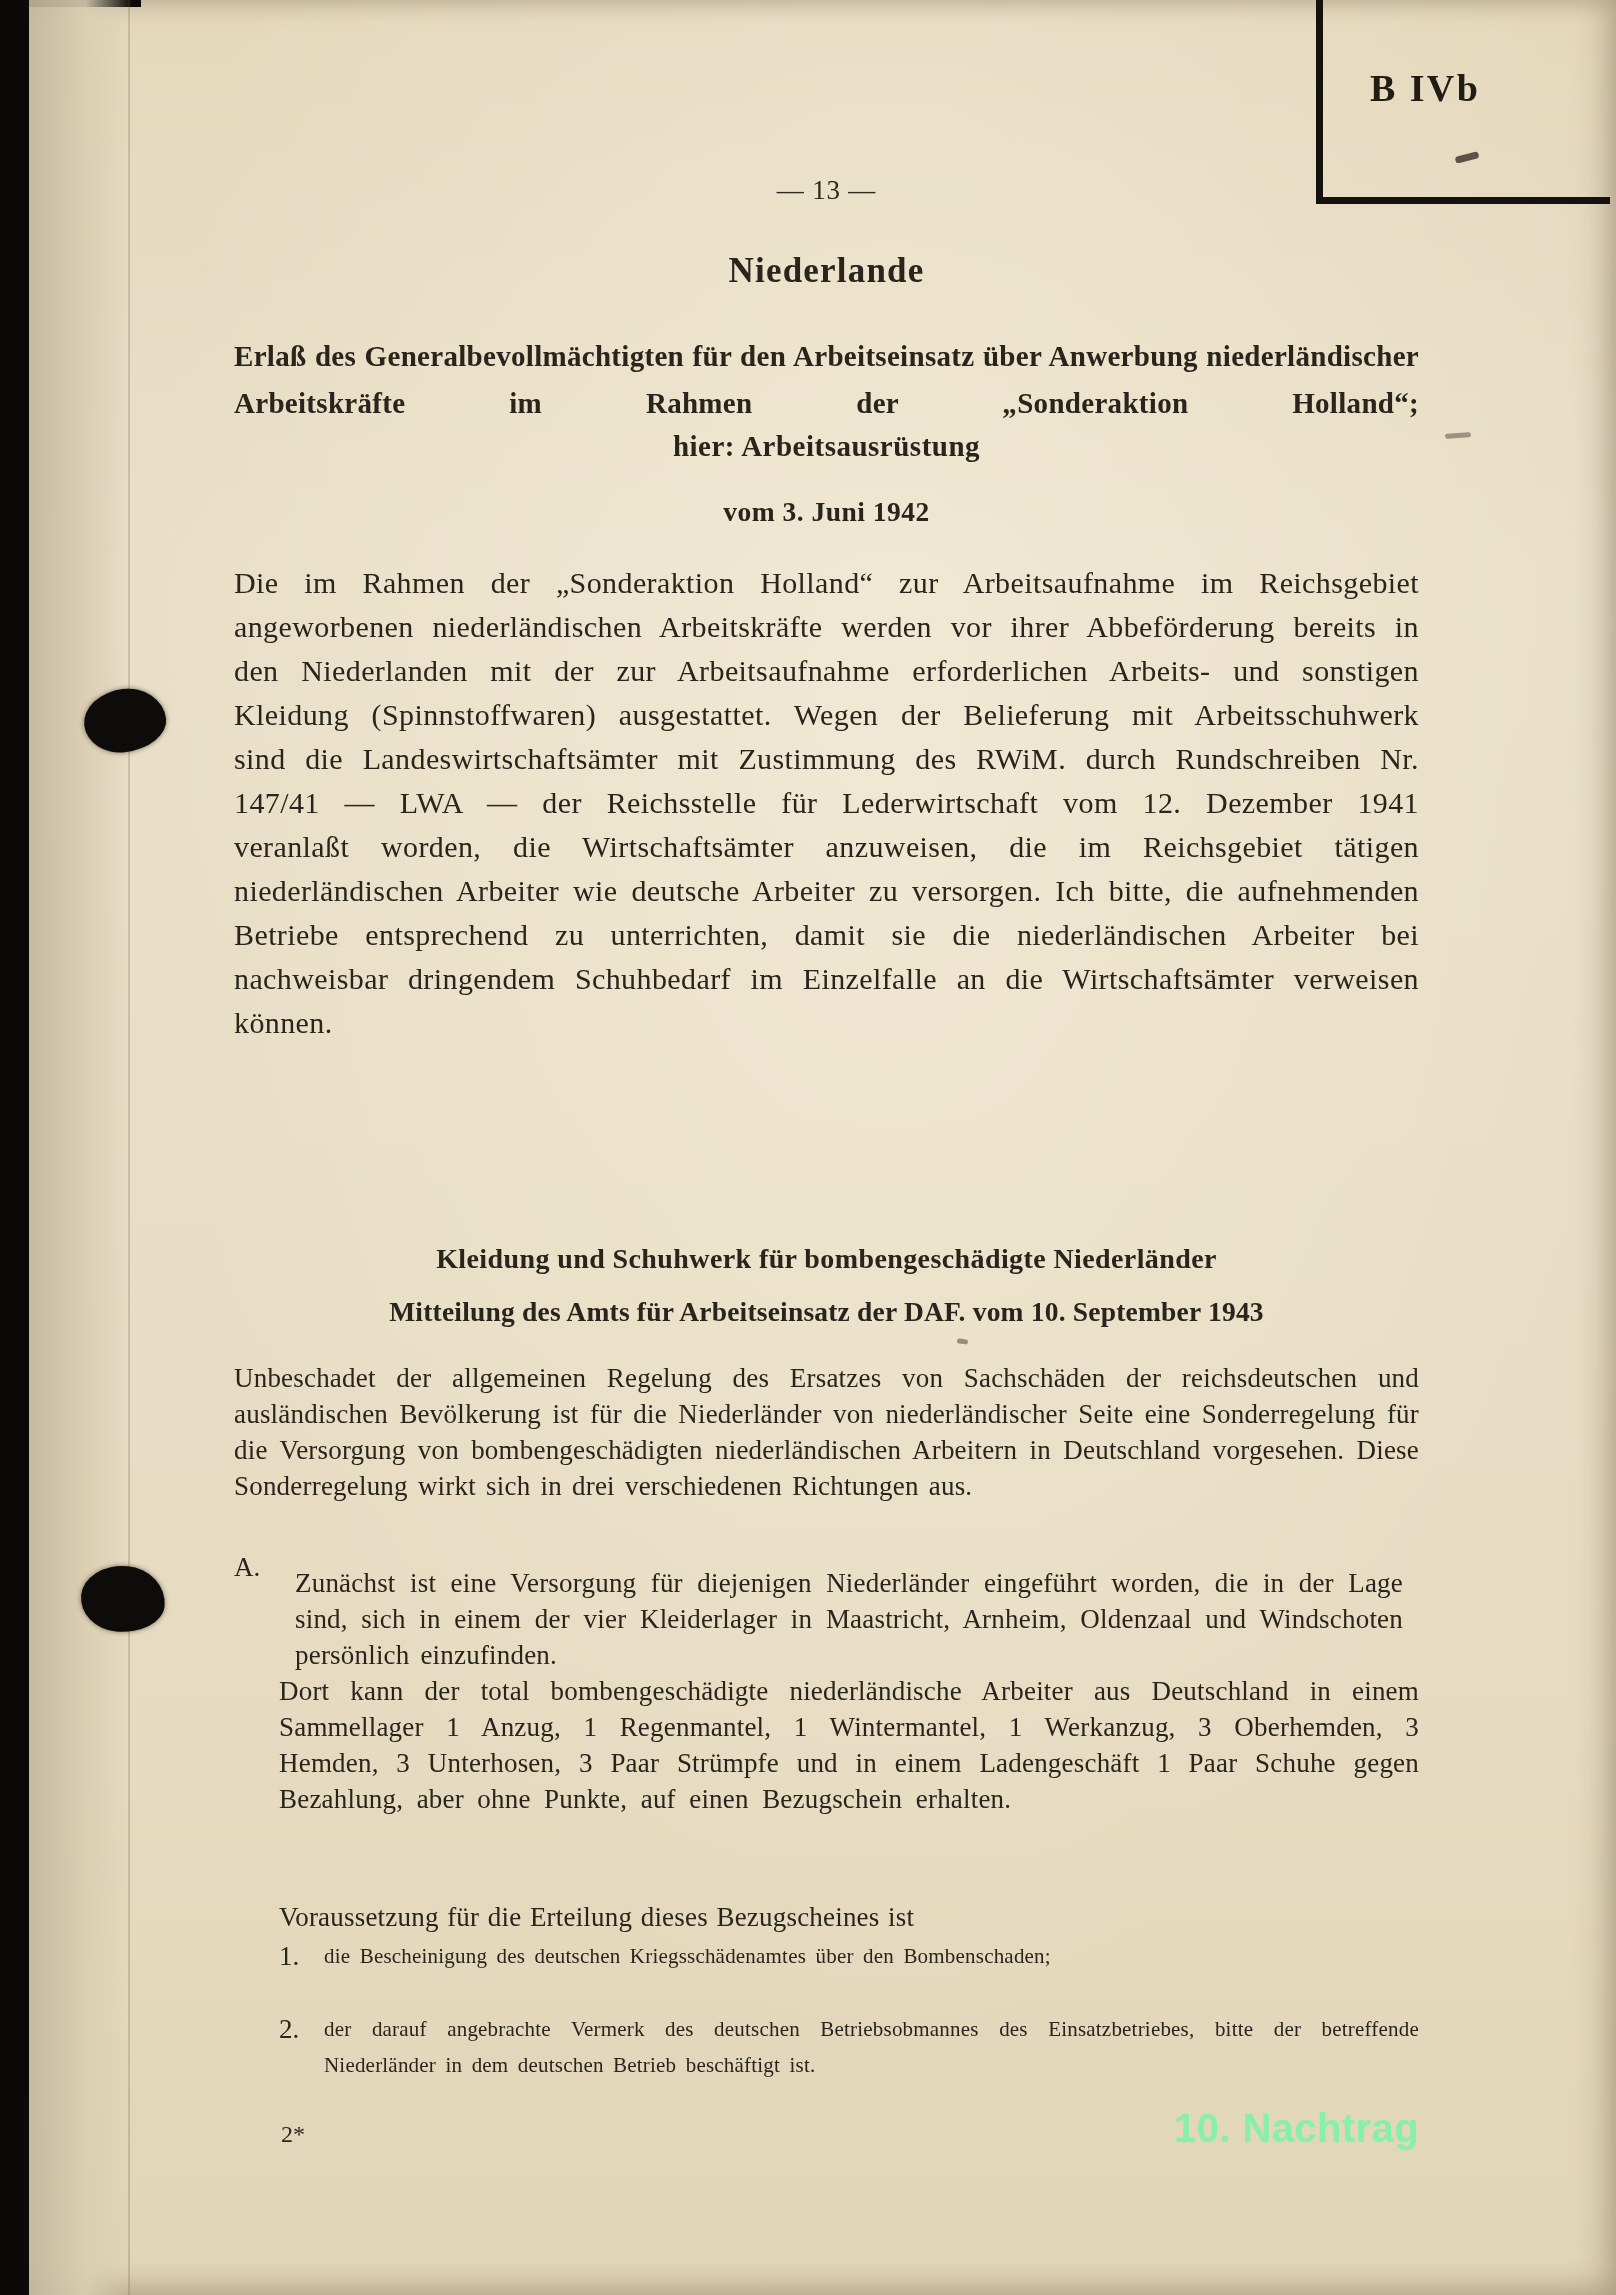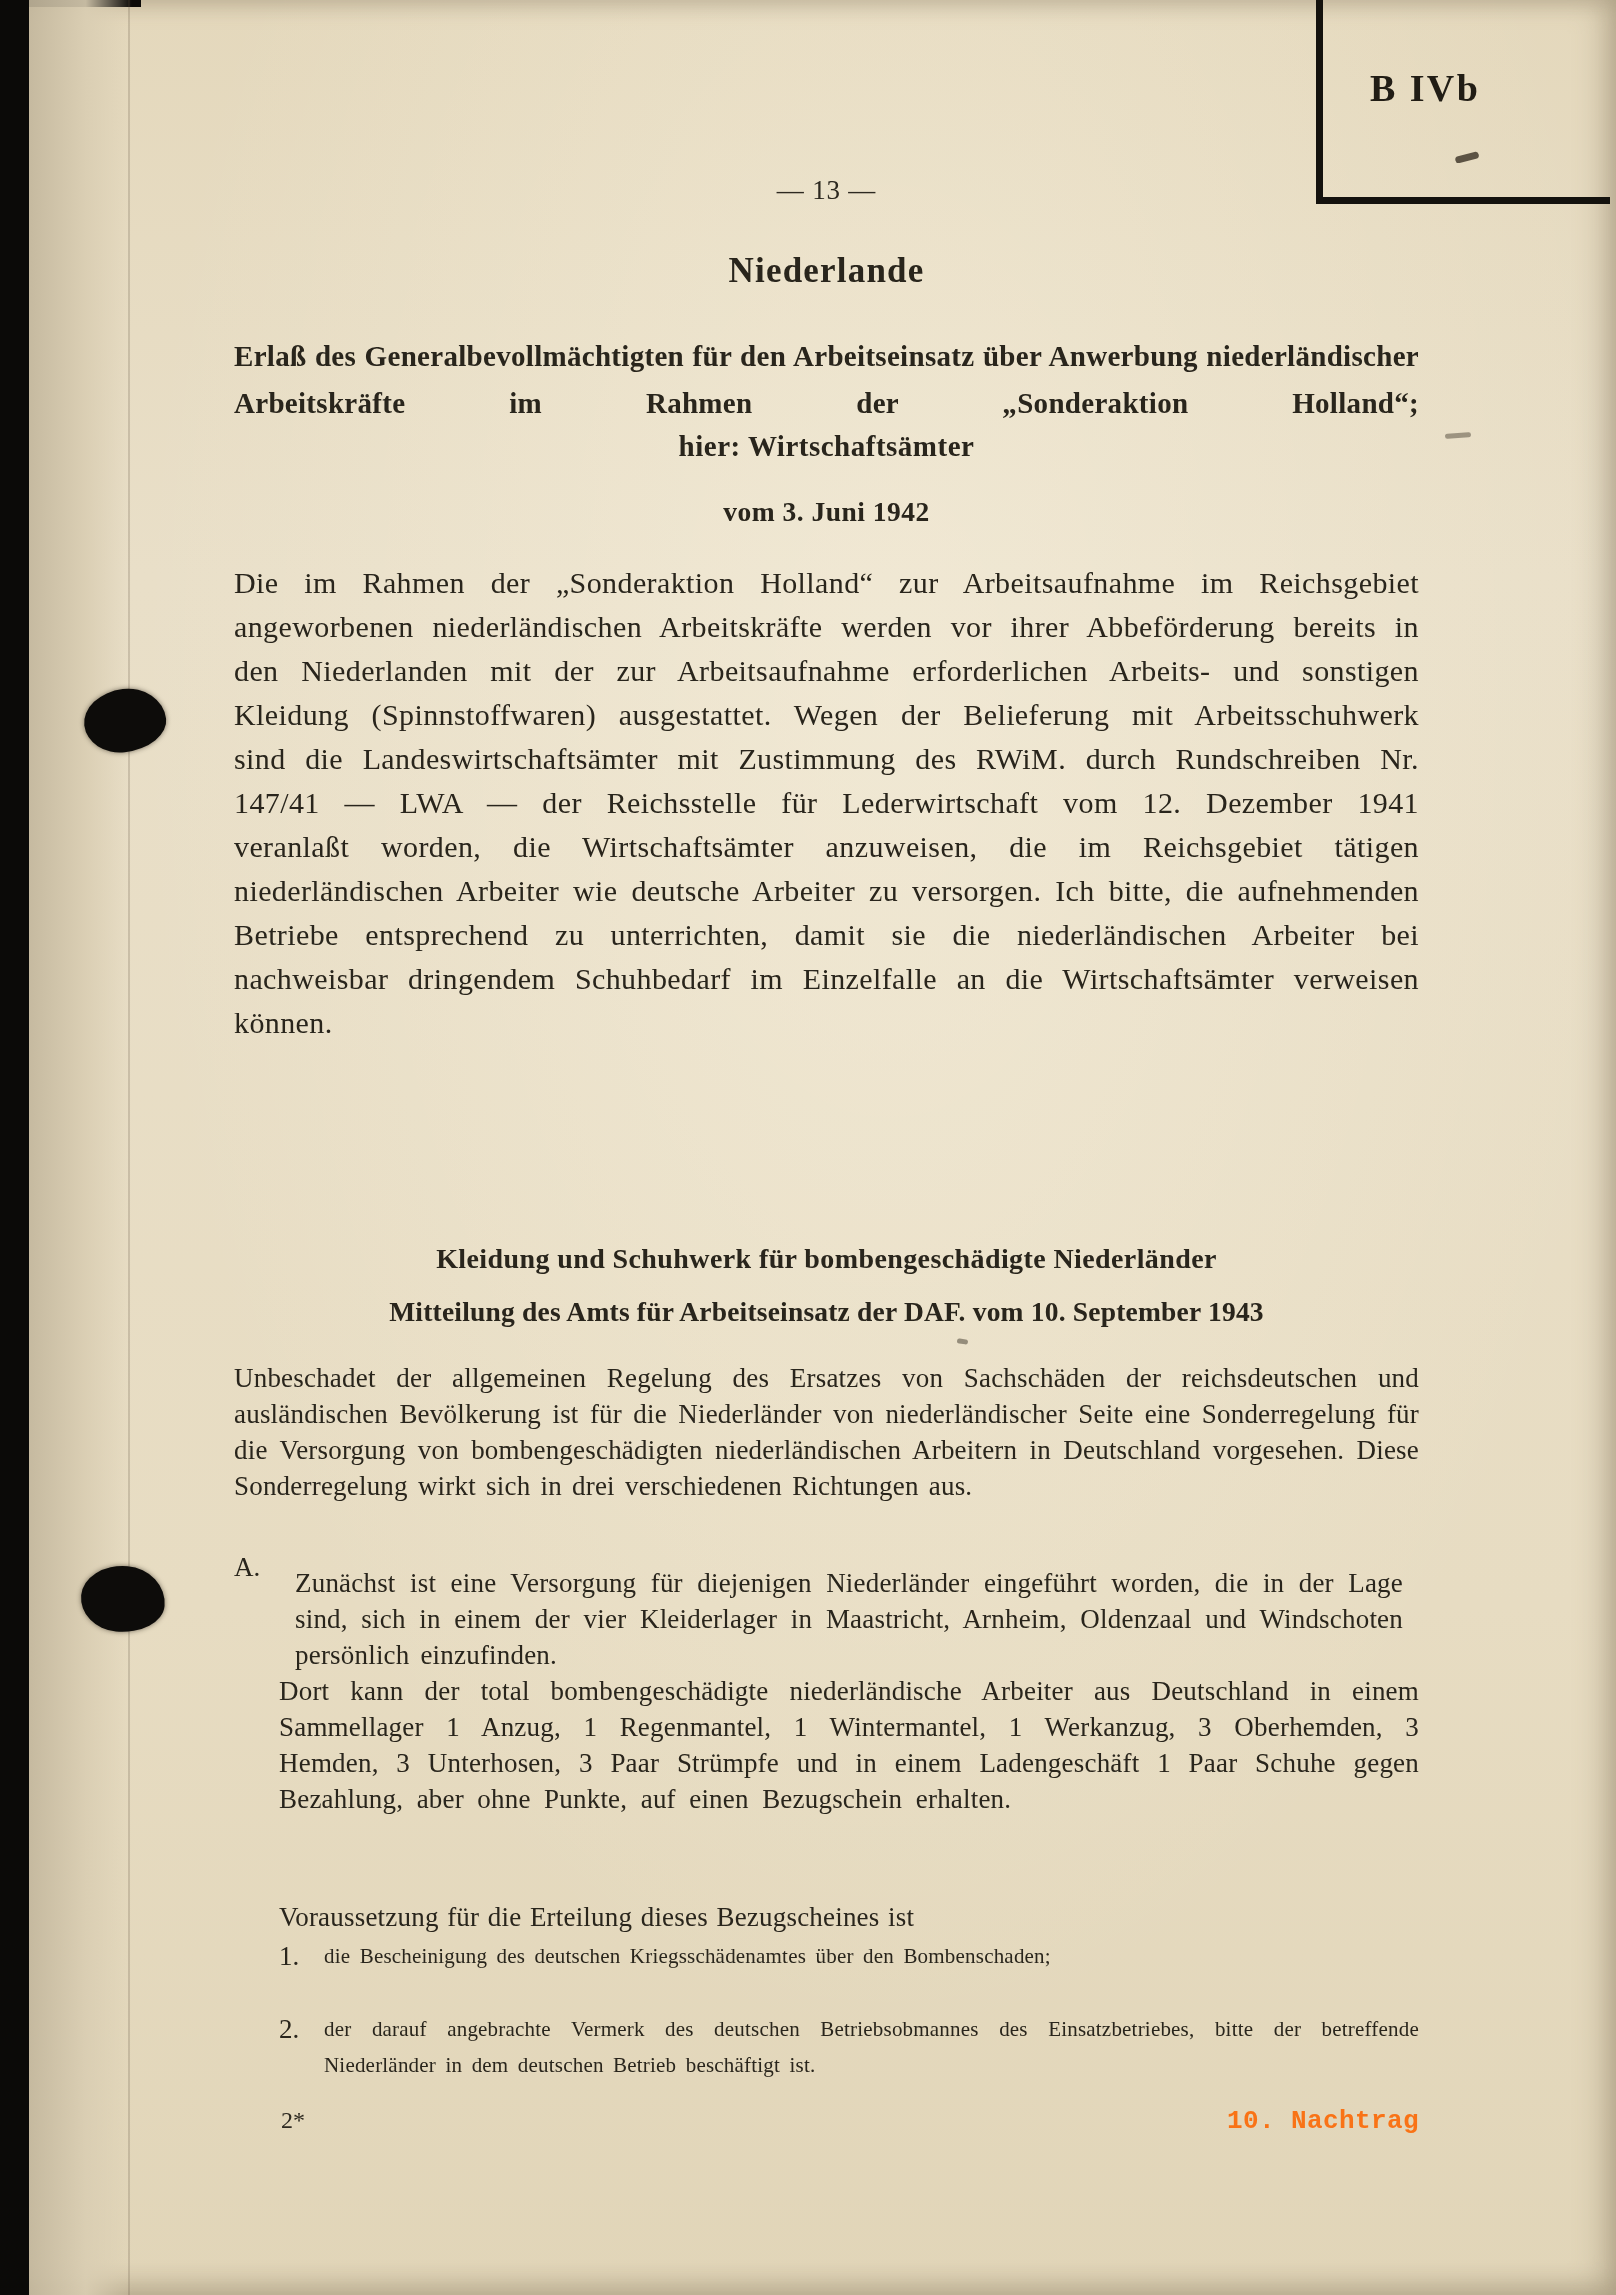--- a/index.html
+++ b/index.html
@@ -143,22 +143,22 @@
   }
   .cond-1 { top: 1938px; }
   .cond-2 { top: 2011px; }
 
   .page-footer {
     top: 2106px; display: flex; justify-content: space-between; align-items: baseline;
     padding-left: 47px;
   }
   .footer-left  { font-size: 24px; color: #2d2920; }
   .footer-right {
-    font-family: Liberation Mono, monospace;
-    font-size: 26px; font-weight: 700; letter-spacing: 0.4px; color: #f97316;
+    font-family: Liberation Sans, sans-serif;
+    font-size: 40px; font-weight: 700; letter-spacing: 0.4px; color: #86efac;
   }
 
   
   .speck { position: absolute; background: rgba(45,38,26,0.75); border-radius: 4.8px; }
   .speck-1 { left: 1455px; top: 154px;  width: 24px; height: 6.5px; transform: rotate(-14deg); }
   .speck-2 { left: 1445px; top: 433px;  width: 26px; height: 4.8px; transform: rotate(-4deg); opacity: 0.55; }
   .speck-3 { left: 957px; top: 1339px; width: 11.3px; height: 4.8px; transform: rotate(8deg); opacity: 0.6; }
 </style>
 </head>
 <body>
@@ -176,21 +176,21 @@
   <div class="corner-box">
     <div class="corner-label">B IVb</div>
   </div>
 
   <div class="page-number">— 13 —</div>
 
   <div class="content">
     <h1 class="title">Niederlande</h1>
 
     <p class="decree-heading">Erlaß des Generalbevollmächtigten für den Arbeitseinsatz über Anwerbung niederländischer Arbeitskräfte im Rahmen der „Sonderaktion Holland“;</p>
-    <p class="decree-heading-sub">hier: Wirtschaftsämter</p>
+    <p class="decree-heading-sub">hier: Arbeitsausrüstung</p>
     <p class="decree-date">vom 3. Juni 1942</p>
     <p class="decree-body">Die im Rahmen der „Sonderaktion Holland“ zur Arbeitsaufnahme im Reichsgebiet angeworbenen niederländischen Arbeitskräfte werden vor ihrer Abbeförderung bereits in den Niederlanden mit der zur Arbeitsaufnahme erforderlichen Arbeits- und sonstigen Kleidung (Spinnstoffwaren) ausgestattet. Wegen der Belieferung mit Arbeitsschuhwerk sind die Landeswirtschaftsämter mit Zustimmung des RWiM. durch Rundschreiben Nr. 147/41 — LWA — der Reichsstelle für Lederwirtschaft vom 12. Dezember 1941 veranlaßt worden, die Wirtschaftsämter anzuweisen, die im Reichsgebiet tätigen niederländischen Arbeiter wie deutsche Arbeiter zu versorgen. Ich bitte, die aufnehmenden Betriebe entsprechend zu unterrichten, damit sie die niederländischen Arbeiter bei nachweisbar dringendem Schuhbedarf im Einzelfalle an die Wirtschaftsämter verweisen können.</p>
 
     <h2 class="notice-heading">Kleidung und Schuhwerk für bombengeschädigte Niederländer</h2>
     <h3 class="notice-subheading">Mitteilung des Amts für Arbeitseinsatz der DAF. vom 10. September 1943</h3>
     <p class="notice-intro">Unbeschadet der allgemeinen Regelung des Ersatzes von Sachschäden der reichsdeutschen und ausländischen Bevölkerung ist für die Niederländer von niederländischer Seite eine Sonderregelung für die Versorgung von bombengeschädigten niederländischen Arbeitern in Deutschland vorgesehen. Diese Sonderregelung wirkt sich in drei verschiedenen Richtungen aus.</p>
 
     <div class="item-a">
       <span class="item-label">A.</span>
       <p class="item-text">Zunächst ist eine Versorgung für diejenigen Niederländer eingeführt worden, die in der Lage sind, sich in einem der vier Kleiderlager in Maastricht, Arnheim, Oldenzaal und Windschoten persönlich einzufinden.</p>

